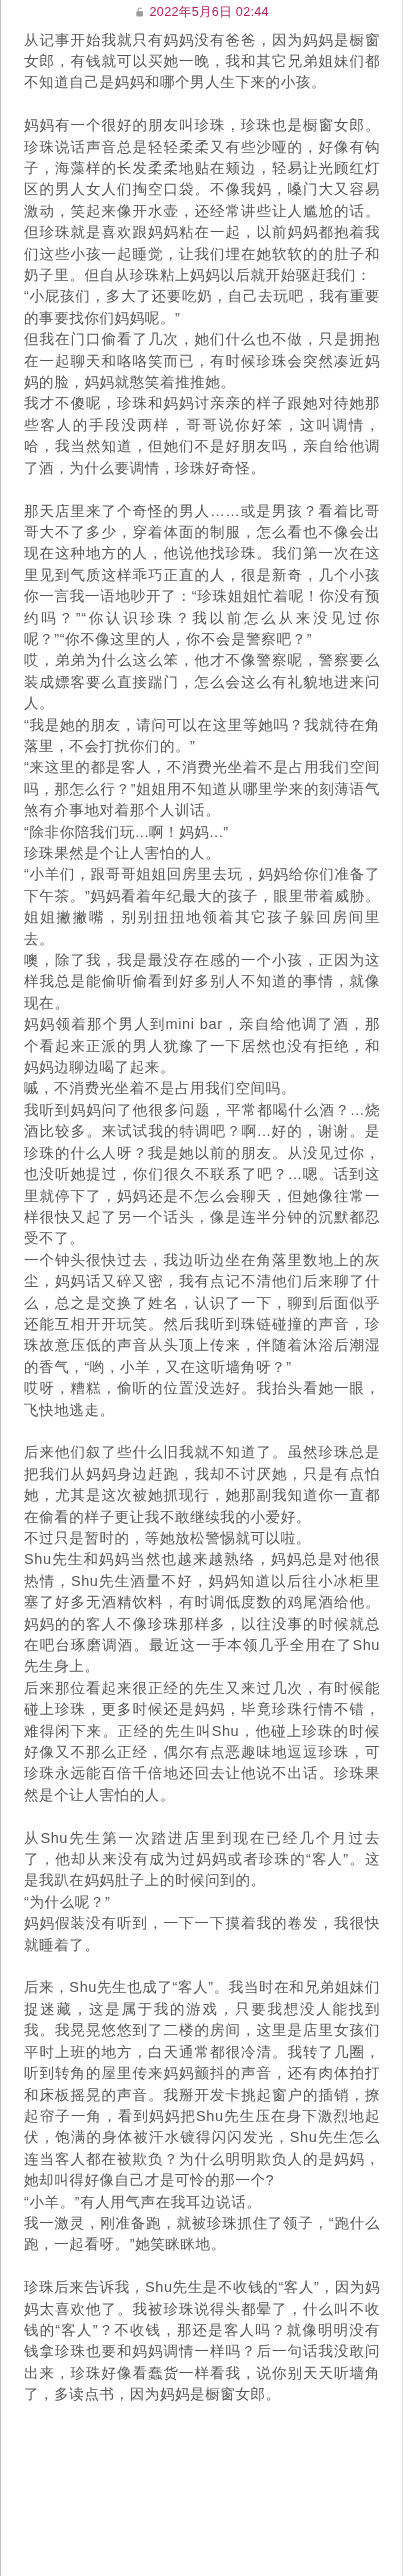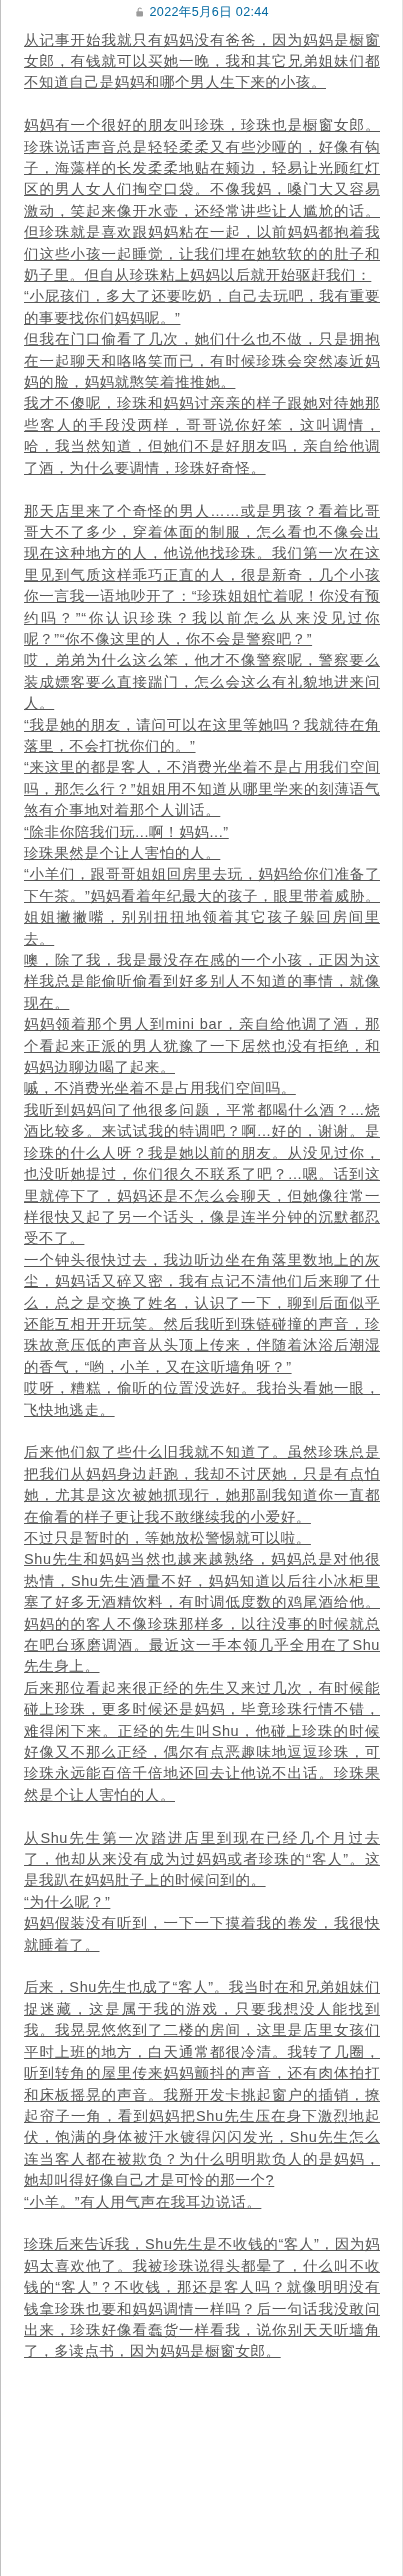--- a/index.html
+++ b/index.html
@@ -19,36 +19,35 @@
   }
   .edge-right {
     position: absolute; right: 0; top: 0; bottom: 0; width: 1.9px;
     background: #cfcfcf; opacity: .6;
   }
   .post-header {
     padding-top: 4.4px;
     text-align: center;
     font-size: 12.6px;
     line-height: 16.4px;
-    color: #0369a1;
+    color: #be185d;
     letter-spacing: 0.3px;
   }
   .lock-icon {
     display: inline-block;
     vertical-align: -1.3px;
     margin-right: 4.4px;
   }
   .article {
     padding: 7.5px 24px 0 24px;
     font-size: 14.5px;
     line-height: 21.4px;
     color: #575757;
     text-align: justify;
     letter-spacing: 0.6px;
-    text-decoration: underline;
   }
   .section { margin: 0 0 21.4px 0; }
   .article p { margin: 0; padding: 0; word-break: break-all; }
 </style>
 </head>
 <body>
 
 <div class="page">
   <div class="edge-left"></div>
   <div class="edge-right"></div>
@@ -100,20 +99,21 @@
 
     <div class="section">
       <p>从Shu先生第一次踏进店里到现在已经几个月过去了，他却从来没有成为过妈妈或者珍珠的“客人”。这是我趴在妈妈肚子上的时候问到的。</p>
       <p>“为什么呢？”</p>
       <p>妈妈假装没有听到，一下一下摸着我的卷发，我很快就睡着了。</p>
     </div>
 
     <div class="section">
       <p>后来，Shu先生也成了“客人”。我当时在和兄弟姐妹们捉迷藏，这是属于我的游戏，只要我想没人能找到我。我晃晃悠悠到了二楼的房间，这里是店里女孩们平时上班的地方，白天通常都很冷清。我转了几圈，听到转角的屋里传来妈妈颤抖的声音，还有肉体拍打和床板摇晃的声音。我掰开发卡挑起窗户的插销，撩起帘子一角，看到妈妈把Shu先生压在身下激烈地起伏，饱满的身体被汗水镀得闪闪发光，Shu先生怎么连当客人都在被欺负？为什么明明欺负人的是妈妈，她却叫得好像自己才是可怜的那一个?</p>
       <p>“小羊。”有人用气声在我耳边说话。</p>
+      <p>我一激灵，刚准备跑，就被珍珠抓住了领子，“跑什么跑，一起看呀。”她笑眯眯地。</p>
     </div>
 
     <div class="section">
       <p>珍珠后来告诉我，Shu先生是不收钱的“客人”，因为妈妈太喜欢他了。我被珍珠说得头都晕了，什么叫不收钱的“客人”？不收钱，那还是客人吗？就像明明没有钱拿珍珠也要和妈妈调情一样吗？后一句话我没敢问出来，珍珠好像看蠢货一样看我，说你别天天听墙角了，多读点书，因为妈妈是橱窗女郎。</p>
     </div>
 
   </div>
 </div>
 
 

